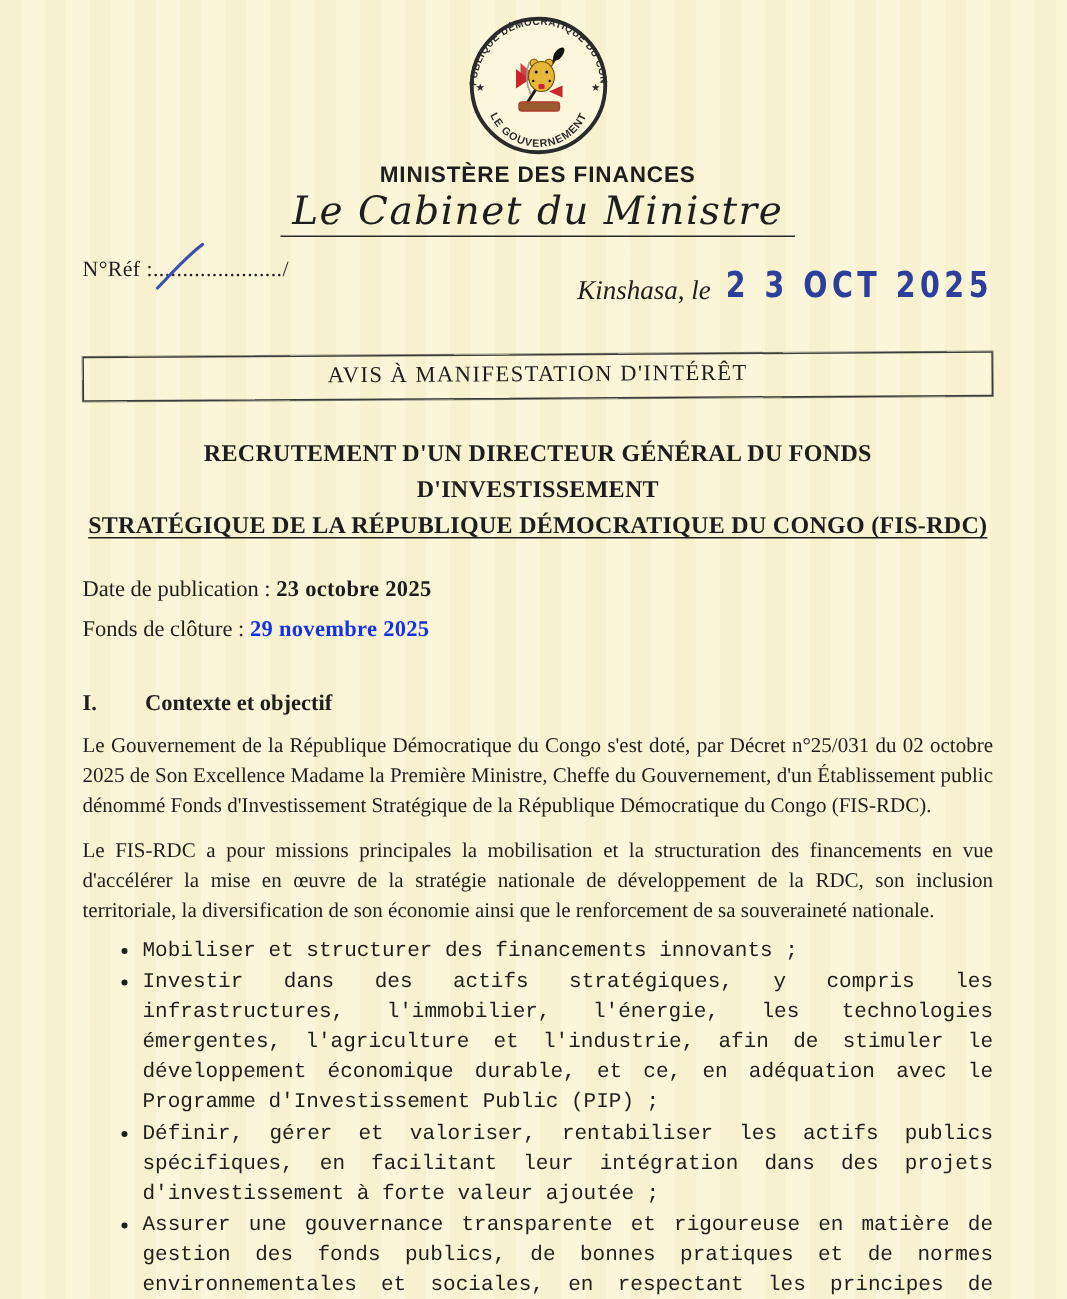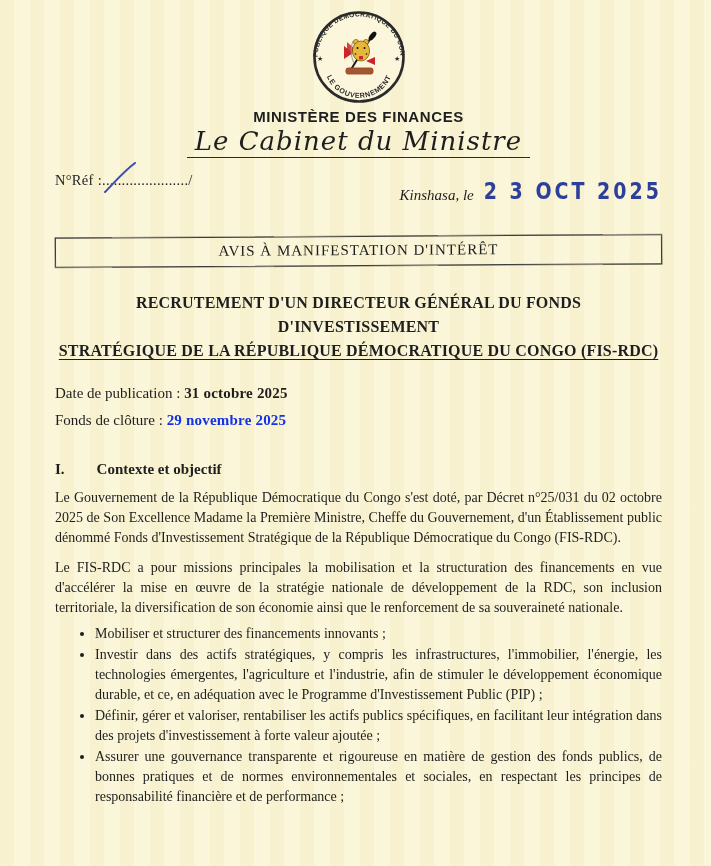--- a/index.html
+++ b/index.html
@@ -36,21 +36,21 @@
     padding:0 8px 1px 8px;
   }
   
   .refrow{
     margin-top:14px;
     display:flex;justify-content:space-between;align-items:flex-start;
   }
   .nref{position:relative;font-size:14.5px;letter-spacing:0.3px;}
   .pen-slash{position:absolute;left:42px;top:-12px;pointer-events:none;}
   .dateline{margin-top:10px;display:flex;align-items:baseline;gap:10px;}
-  .place{font-style:italic;font-size:15px;}
+  .place{font-style:italic;font-size:18px;}
   .stamp{
     display:inline-block;
     font-family:"DejaVu Sans", sans-serif;
     font-weight:bold;
     font-size:19px;
     letter-spacing:3px;
     transform:scaleY(1.25);
     transform-origin:bottom;
     white-space:nowrap;
   }
@@ -93,20 +93,21 @@
   }
   .para.first{}
   ul.missions{
     margin:6px 0 0 0;
     padding-left:40px;
   }
   ul.missions li{
     margin-top:1px;
     font-size:14px;line-height:20px;
     text-align:justify;
+    font-family:Liberation Mono, monospace;
   }
 </style>
 </head>
 <body>
 
 <div class="page">
   <div class="inner">
 
     <div class="hdr">
       <div class="seal-wrap">
@@ -165,21 +166,21 @@
     <div class="avis-box">
       <span>AVIS À MANIFESTATION D'INTÉRÊT</span>
     </div>
 
     <div class="title">
       <span class="l1">RECRUTEMENT D'UN DIRECTEUR GÉNÉRAL DU FONDS D'INVESTISSEMENT</span><br>
       <span class="l2">STRATÉGIQUE DE LA RÉPUBLIQUE DÉMOCRATIQUE DU CONGO (FIS-RDC)</span>
     </div>
 
     <div class="meta">
-      <span>Date de publication : </span><b>31 octobre 2025</b>
+      <span>Date de publication : </span><b>23 octobre 2025</b>
     </div>
     <div class="meta">
       <span>Fonds de clôture : </span><b style="color: rgb(20, 51, 230); text-align: center;">29 novembre 2025</b>
     </div>
 
     <div class="section-head">
       <span>I.</span>
       <span>Contexte et objectif</span>
     </div>
 

